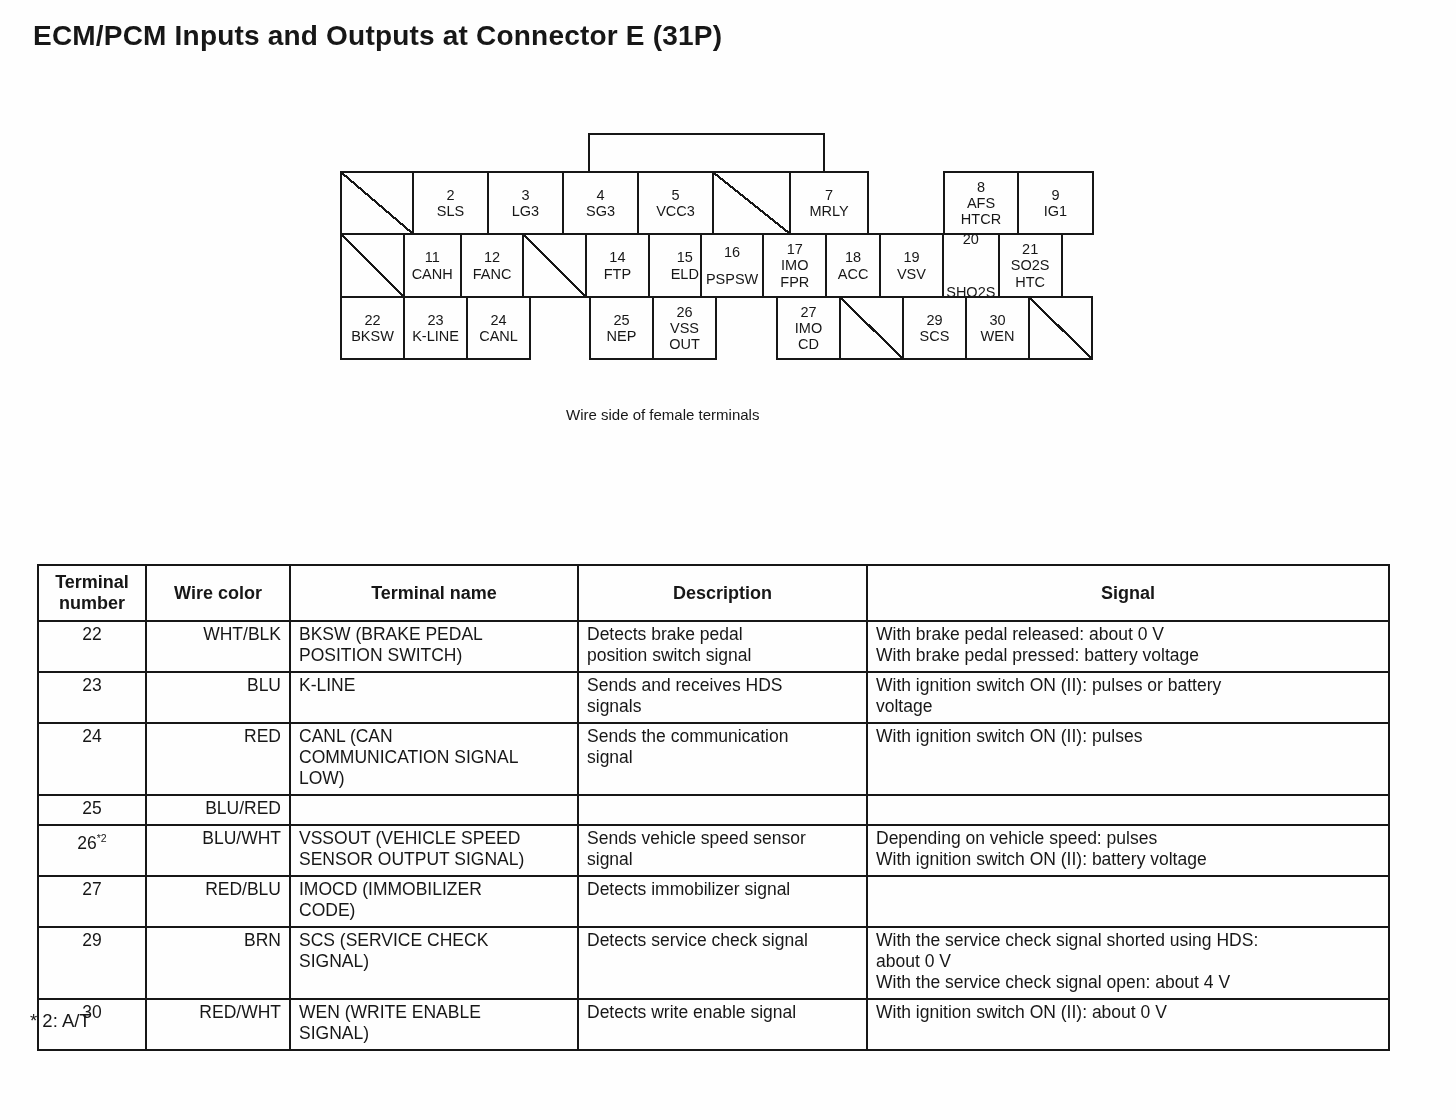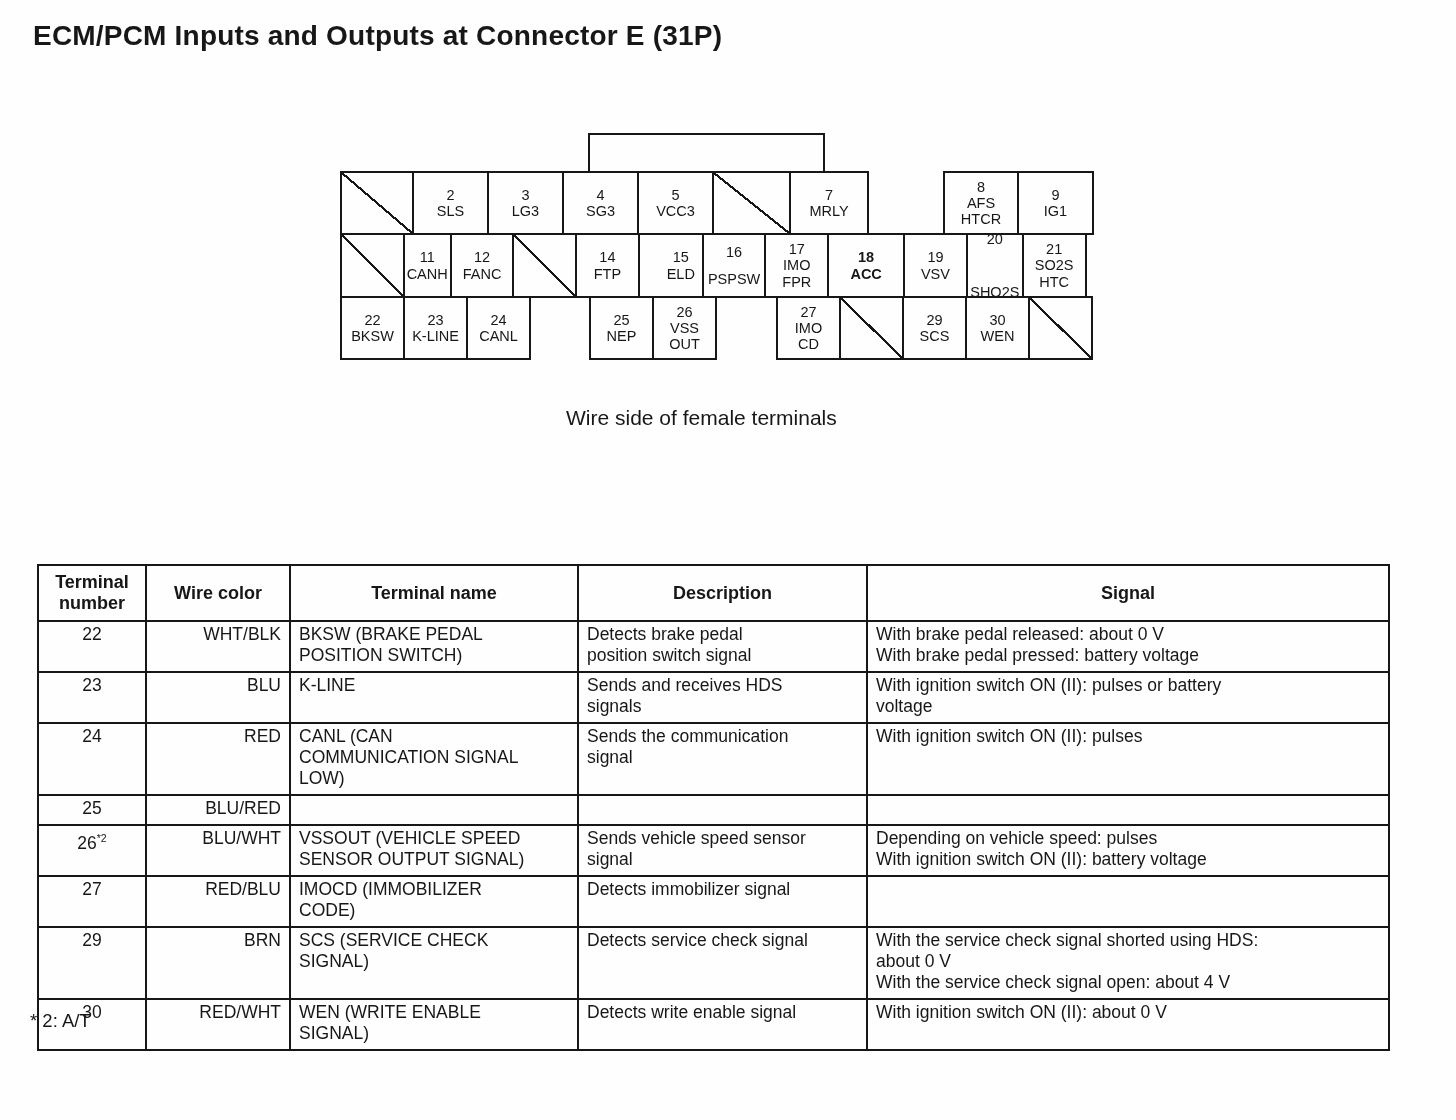--- a/index.html
+++ b/index.html
@@ -27,21 +27,21 @@
   .cell.cl{margin-left:-2px;}
   .cell.gap{border:none;background:transparent;}
   .cell.diag{
     background-image:linear-gradient(to right top,
       transparent calc(50% - 1.1px),
       var(--ink,#171717) calc(50% - 1.1px),
       var(--ink,#171717) calc(50% + 1.1px),
       transparent calc(50% + 1.1px));
   }
 
-  .caption{position:absolute;left:566px;top:406px;font-size:21px;}
+  .caption{position:absolute;left:566px;top:406px;font-size:15px;}
   .note{position:absolute;left:30px;top:518px;font-size:18.5px;}
 
   
   .sig-table{position:absolute;left:37px;top:564px;width:1351px;border-collapse:collapse;table-layout:fixed;border-radius:20px;}
   .sig-table th,.sig-table td{border:2px solid var(--ink,#171717);}
   .sig-table th{font-size:18px;font-weight:700;text-align:center;vertical-align:middle;height:48px;padding:3px 4px;line-height:1.15;}
   .sig-table td{font-size:17.5px;vertical-align:top;padding:2px 8px 5px;line-height:21px;}
   td.c-num{text-align:center;}
   td.c-wire{text-align:right;}
   sup.mark{font-size:10.5px;vertical-align:super;}
@@ -87,47 +87,47 @@
             <div>AFS</div>
             <div>HTCR</div>
           </div>
           <div class="cell cl" style="width: 77px;">
             <div>9</div>
             <div>IG1</div>
           </div>
         </div>
         <div class="conn-row" style="height: 65px;">
           <div class="cell diag" style="width: 64.7px;"></div>
-          <div class="cell cl" style="width: 49px;">
+          <div class="cell cl" style="width: 59px;">
             <div>11</div>
             <div>CANH</div>
           </div>
           <div class="cell cl" style="width: 64.7px;">
             <div>12</div>
             <div>FANC</div>
           </div>
           <div class="cell diag cl" style="width: 64.7px;"></div>
           <div class="cell cl" style="width: 64.7px;">
             <div>14</div>
             <div>FTP</div>
           </div>
-          <div class="cell cl" style="width: 66px; padding-left: 20px;">
+          <div class="cell cl" style="width: 54px; padding-left: 20px;">
             <div>15</div>
             <div>ELD</div>
           </div>
           <div class="cell cl" style="width: 64.7px; gap: 10px;">
             <div>16</div>
             <div>PSPSW</div>
           </div>
           <div class="cell cl" style="width: 64.7px;">
             <div>17</div>
             <div>IMO</div>
             <div>FPR</div>
           </div>
-          <div class="cell cl" style="width: 78px; font-weight: bold;">
+          <div class="cell cl" style="width: 56px;">
             <div>18</div>
             <div>ACC</div>
           </div>
           <div class="cell cl" style="width: 64.7px;">
             <div>19</div>
             <div>VSV</div>
           </div>
           <div class="cell cl" style="width: 58px; gap: 36px;">
             <div>20</div>
             <div>SHO2S</div>

